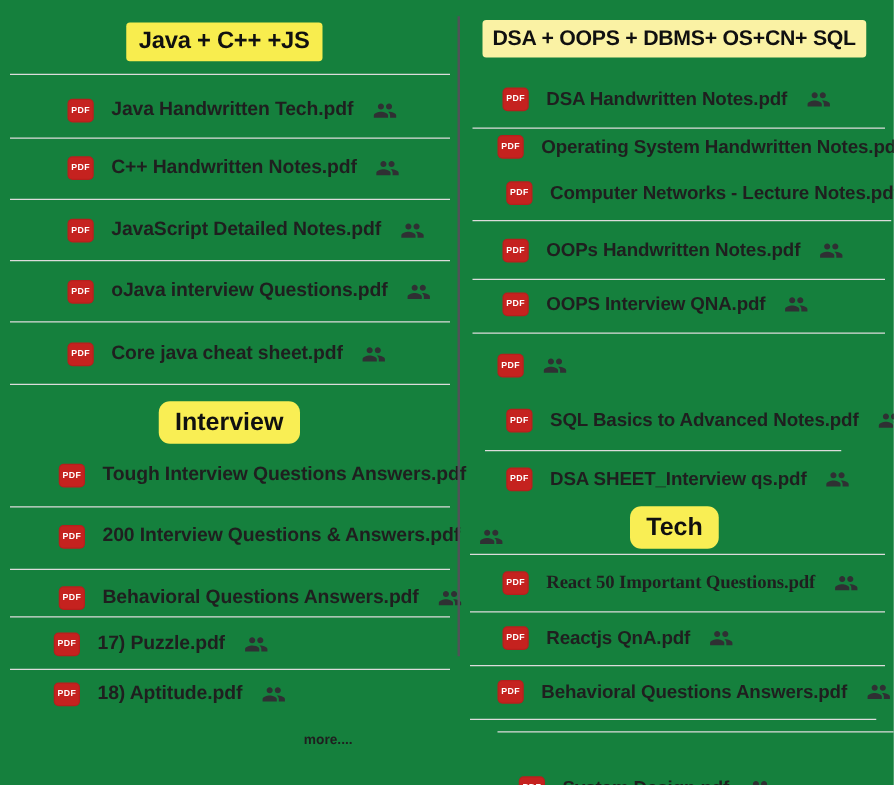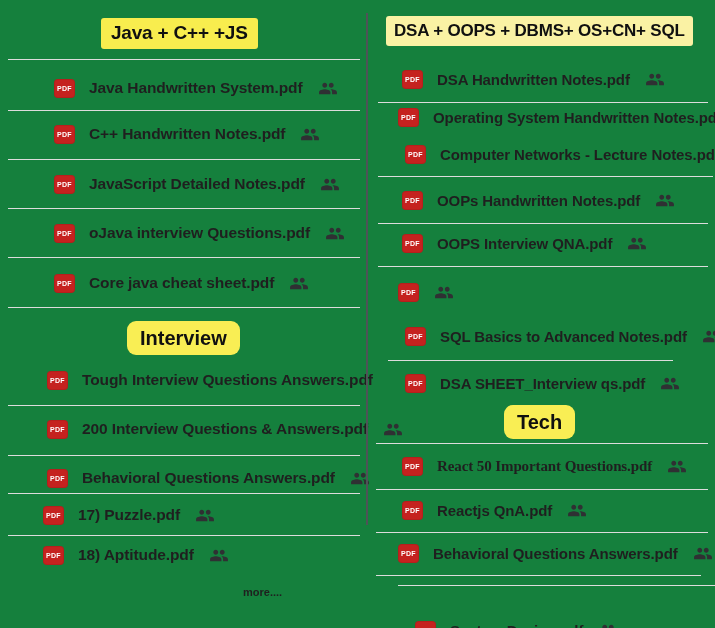--- a/index.html
+++ b/index.html
@@ -39,21 +39,21 @@
 
   <div class="col col-left">
     <div class="badge badge-big hl-bright" style="left:101px;top:18px">Java + C++ +JS</div>
 
     <div class="hr" style="left:8px;top:59px;width:352px"></div>
 
     <div class="row" style="left:54px;top:76px">
       <span class="pdficon">
           <span>PDF</span>
         </span>
-      <span class="fname">Java Handwritten System.pdf</span>
+      <span class="fname">Java Handwritten Tech.pdf</span>
       <svg class="people" width="20" height="13" viewBox="0 4 24 16">
           <use href="#ppl"></use>
         </svg>
     </div>
     <div class="hr" style="left:8px;top:110px;width:352px"></div>
 
     <div class="row" style="left:54px;top:122px">
       <span class="pdficon">
           <span>PDF</span>
         </span>

